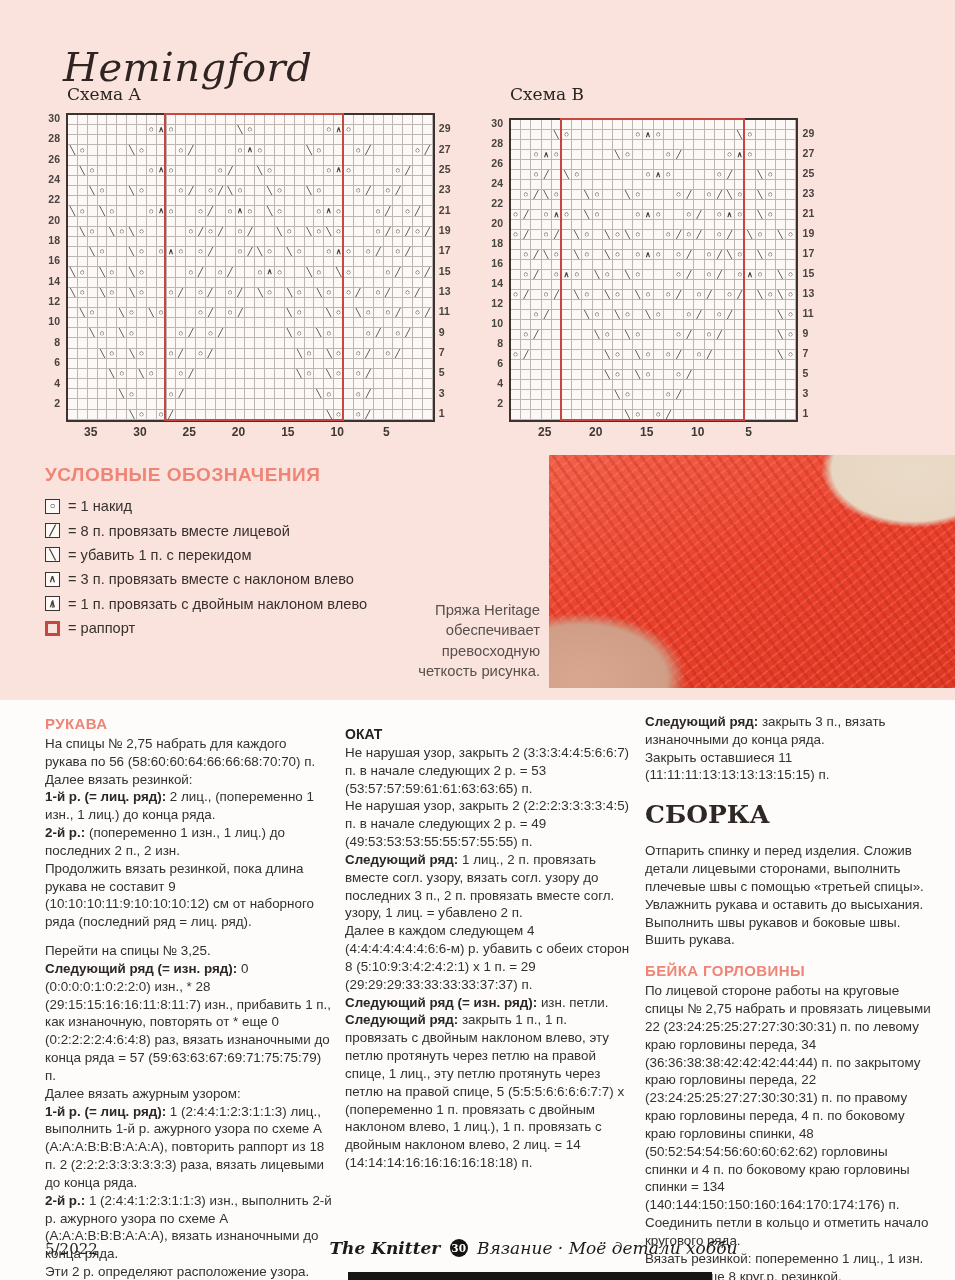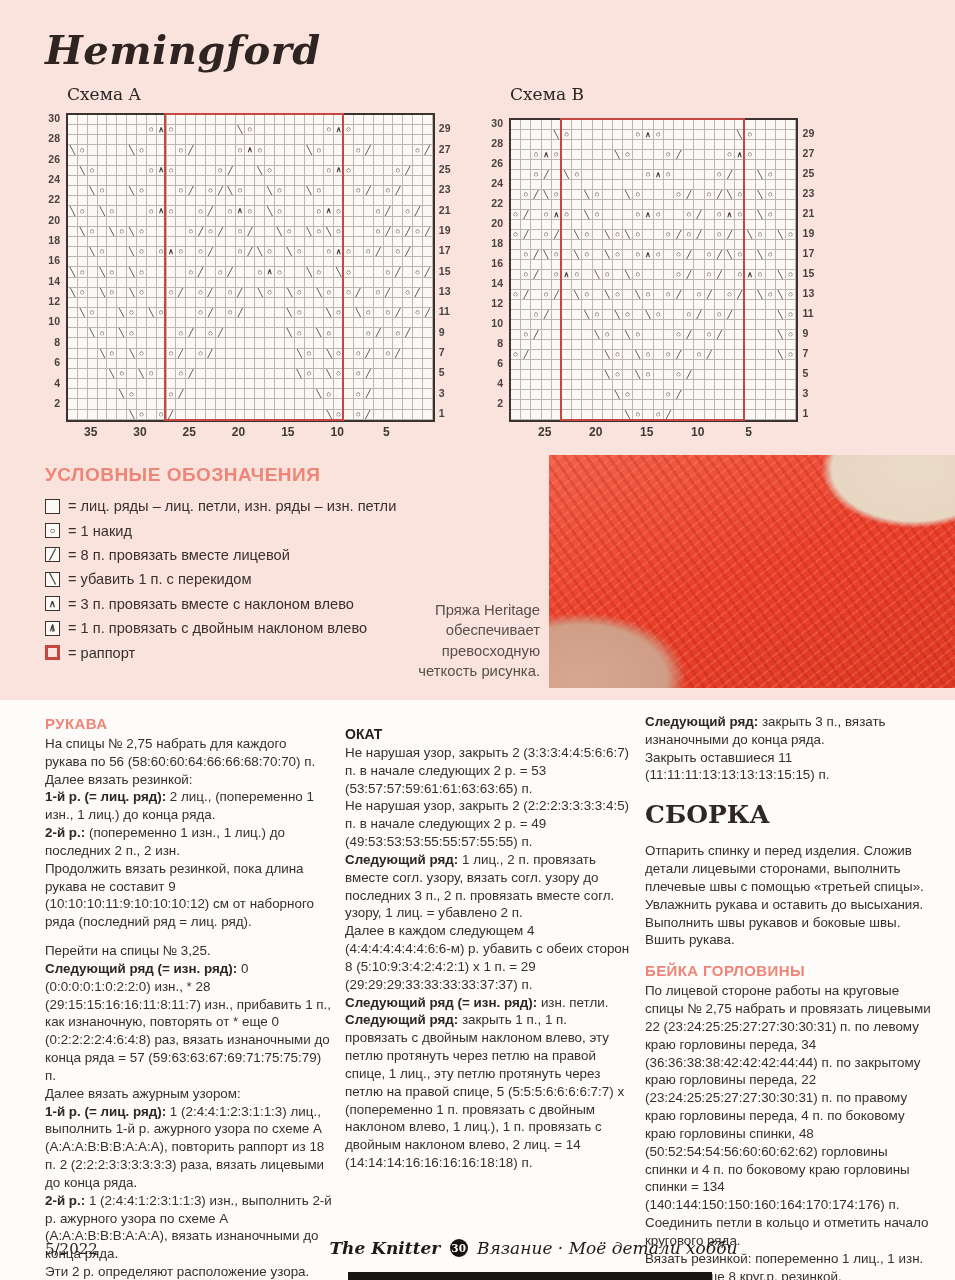--- a/index.html
+++ b/index.html
@@ -1,20 +1,20 @@
 <!DOCTYPE html>
 <html><head>
 <meta charset="utf-8">
 <style>
   html,body{margin:0;padding:0;background:#e9e6e3;}
   .page{position:relative;width:955px;height:1280px;margin:0 auto;background:#fefcfb;overflow:hidden;
         font-family:"Liberation Sans",sans-serif;color:#35302d;}
   .pink{position:absolute;left:0;top:0;width:955px;height:700px;background:#fae3dd;}
-  .title{position:absolute;left:45px;top:26px;margin:0;font-family:"DejaVu Serif",serif;font-style:italic;
-         font-weight:700;font-size:40px;color:#2f2421;letter-spacing:0.5px;}
+  .title{position:absolute;left:45px;top:26px;margin:18px;font-family:"DejaVu Serif",serif;font-style:italic;
+         font-weight:400;font-size:40px;color:#2f2421;letter-spacing:0.5px;}
   .chart-label{position:absolute;font-family:"DejaVu Serif",serif;font-size:17px;color:#2b2523;}
   .chart-host{position:absolute;}
   .cgrid{position:absolute;left:0;top:0;display:grid;background:#fcf8f5;border:2px solid #3b3330;}
   .cc{box-sizing:border-box;border-right:1px solid #bcb5b1;border-bottom:1px solid #bcb5b1;
       display:flex;align-items:center;justify-content:center;overflow:hidden;}
   .sy{font-size:9.5px;line-height:1;color:#49413c;font-weight:400;}
   .sy.o{font-size:8.5px;font-weight:700;}
   .sy.A{font-size:8px;font-weight:700;}
   .rapport-box{position:absolute;border:2.5px solid #c64742;box-sizing:border-box;pointer-events:none;}
   .rownum{position:absolute;width:20px;font-size:10.5px;font-weight:700;color:#484240;text-align:right;}
@@ -2968,24 +2968,20 @@
       <div class="botnum" style="left: 74.7px; top: 307px;">20</div>
       <div class="botnum" style="left: 125.7px; top: 307px;">15</div>
       <div class="botnum" style="left: 176.7px; top: 307px;">10</div>
       <div class="botnum" style="left: 227.7px; top: 307px;">5</div>
     </div>
 
   <div class="legend">
     <div class="legend-title">УСЛОВНЫЕ ОБОЗНАЧЕНИЯ</div>
     <div id="legendItems">
         <div class="li">
-          <div class="libox"></div>
-          <span class="litext">= лиц. ряды – лиц. петли, изн. ряды – изн. петли</span>
-        </div>
-        <div class="li">
           <div class="libox">
             <span class="g">○</span>
           </div>
           <span class="litext">= 1 накид</span>
         </div>
         <div class="li">
           <div class="libox">
             <span class="g">╱</span>
           </div>
           <span class="litext">= 8 п. провязать вместе лицевой</span>

